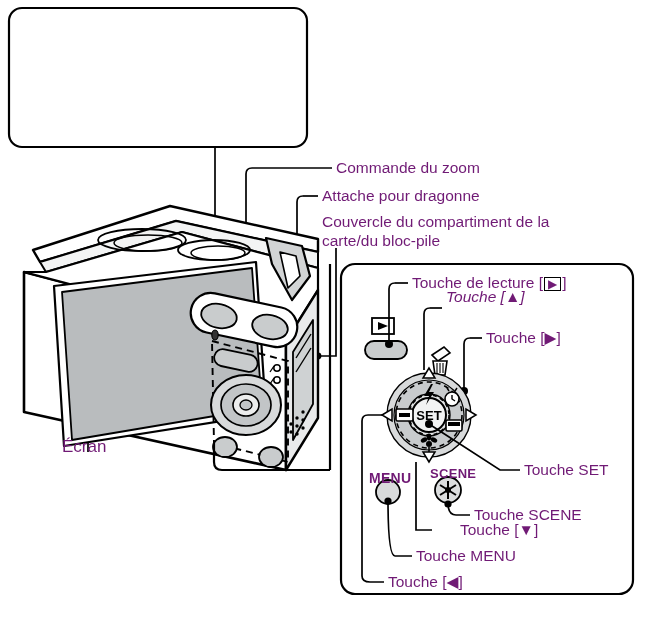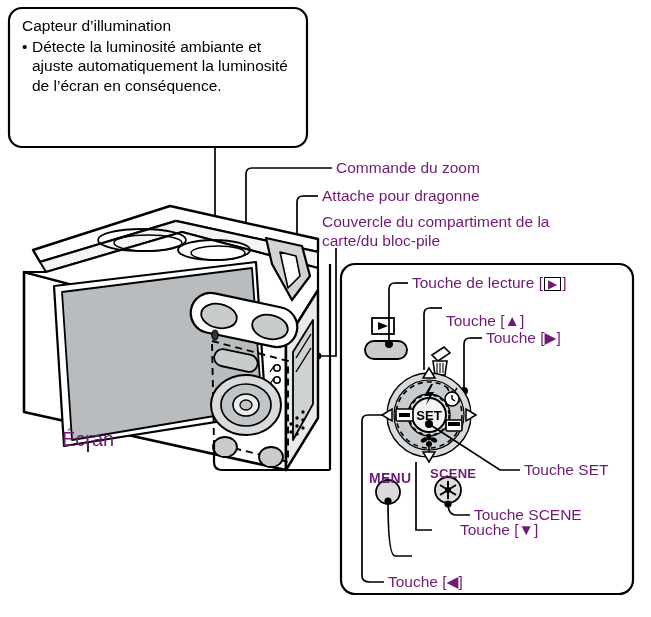--- a/index.html
+++ b/index.html
@@ -210,48 +210,45 @@
       </g>
     </g>
     <path d="M448,503 Q448,515 456,515 L470,515" fill="none" stroke="#000" stroke-width="1.7"></path>
     <circle cx="448" cy="504" r="3.6" fill="#000"></circle>
 
     <path d="M416,462 L416,530 L432,530" fill="none" stroke="#000" stroke-width="1.7"></path>
 
     <path d="M382,415 L368,415 Q362,415 362,421 L362,576 Q362,582 370,582 L384,582" fill="none" stroke="#000" stroke-width="1.7"></path>
   </svg>
 
-  <div class="callout-text">
-    <span class="l1">Capteur d’illumination</span>
-    <span class="bullet">Détecte la luminosité ambiante et ajuste automatiquement la luminosité de l’écran en conséquence.</span>
-  </div>
 
   <div class="lbl" style="left:336px;top:159px;">Commande du zoom</div>
 
   <div class="lbl" style="left:322px;top:187px;">Attache pour dragonne</div>
 
   <div class="lbl" style="left:322px;top:213px;">Couvercle du compartiment de la</div>
   <div class="lbl" style="left:322px;top:232px;">carte/du bloc-pile</div>
 
-  <div class="lbl" style="left:62px;top:428px;font-size:20px;">Écran</div>
+  <div class="lbl" style="left:62px;top:437px;font-size:17px;">Écran</div>
 
   <div class="lbl" style="left:412px;top:274px;">
     <span>Touche de lecture [</span><span class="key">▶</span><span>]</span>
   </div>
 
-  <div class="lbl" style="left:446px;top:312px;">Touche [▲]</div>
+  <div class="lbl" style="left:446px;top:288px;font-style:italic;">Touche [▲]</div>
 
   <div class="lbl" style="left:486px;top:329px;">Touche [▶]</div>
 
   <div class="lbl" style="left:524px;top:461px;">Touche SET</div>
 
   <div class="lbl" style="left:474px;top:506px;">Touche SCENE</div>
 
   <div class="lbl" style="left:436px;top:521px;margin-left:24px;">Touche [▼]</div>
 
+  <div class="lbl" style="left:416px;top:547px;">Touche MENU</div>
 
   <div class="lbl" style="left:388px;top:573px;">Touche [◀]</div>
 
   <div class="lbl" style="left:369px;top:470px;font-size:14px;font-weight:bold;letter-spacing:.3px;">MENU</div>
 
   <div class="lbl" style="left:430px;top:466px;font-size:13px;font-weight:bold;letter-spacing:.3px;">SCENE</div>
 
 </div>
 
 </body></html>

